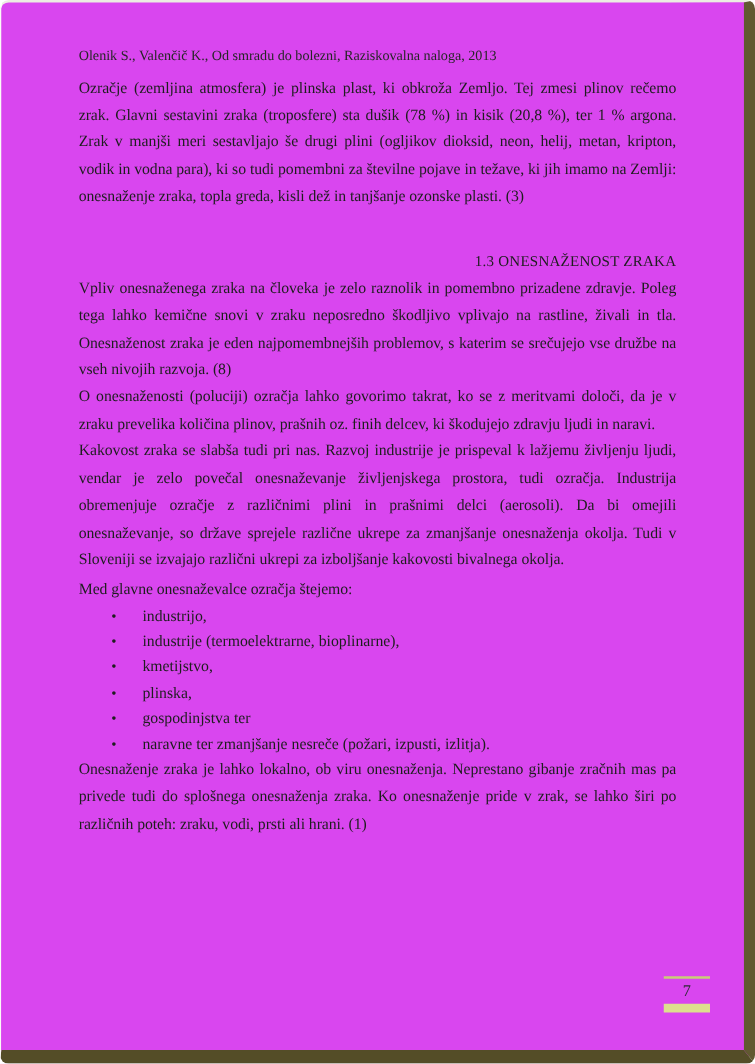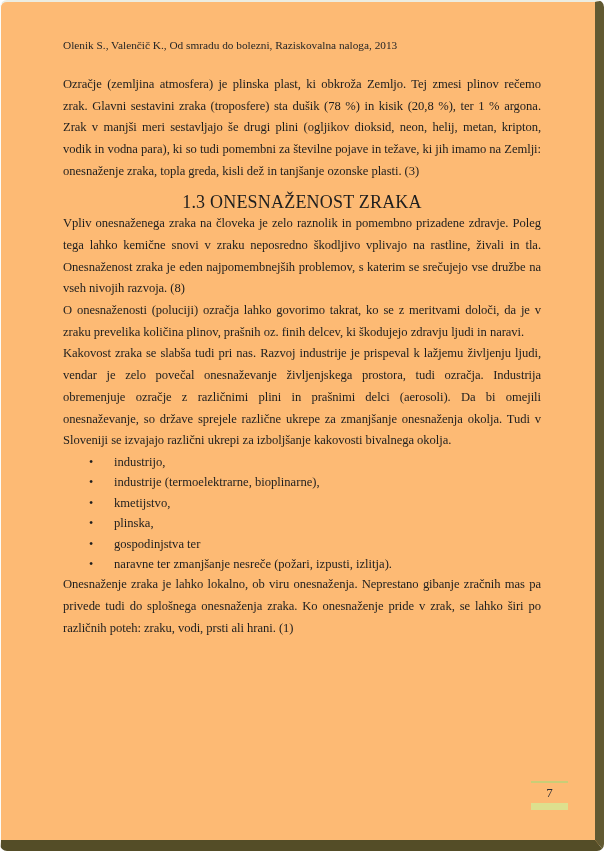--- a/index.html
+++ b/index.html
@@ -1,21 +1,21 @@
 <!DOCTYPE html>
 <html><head>
 <meta charset="utf-8">
 <style>
   html, body { margin: 0; padding: 0; background: #ffffff; }
   .scan-frame {
     position: relative;
     width: 604px;
     height: 851px;
     box-sizing: border-box;
-    background: #fdba74;
+    background: #d946ef;
     border-top: 2px solid #ecede2;
     border-left: 1px solid #fbfbf7;
     border-right: 9px solid #615931;
     border-bottom: 11px solid #544d27;
     border-radius: 7px;
     overflow: hidden;
     font-family: "Liberation Serif", serif;
     color: #1e1e1e;
     text-decoration: underline;
   }
@@ -30,28 +30,28 @@
     line-height: 14px;
     color: #262626;
   }
   .body-par {
     margin: 0;
     font-size: 12.6px;
     line-height: 21.7px;
     text-align: justify;
     letter-spacing: -0.05px;
   }
-  .p1 { margin-top: 22px; }
+  .p1 { margin-top: 8px; }
   .section-heading {
-    margin: 9px 0 0 0;
-    font-size: 18px;
+    margin: 30px 0 0 0;
+    font-size: 12px;
     line-height: 21.7px;
     font-weight: normal;
     letter-spacing: 0.2px;
-    text-align: center;
+    text-align: right;
   }
   .list-intro { margin-top: 2px; text-align: left; }
   ul.pollution-list {
     margin: 0;
     padding: 0;
     list-style: none;
   }
   ul.pollution-list li {
     position: relative;
     padding-left: 51px;
@@ -91,20 +91,21 @@
     <p class="body-par p1">Ozračje (zemljina atmosfera) je plinska plast, ki obkroža Zemljo. Tej zmesi plinov rečemo zrak. Glavni sestavini zraka (troposfere) sta dušik (78 %) in kisik (20,8 %), ter 1 % argona. Zrak v manjši meri sestavljajo še drugi plini (ogljikov dioksid, neon, helij, metan, kripton, vodik in vodna para), ki so tudi pomembni za številne pojave in težave, ki jih imamo na Zemlji: onesnaženje zraka, topla greda, kisli dež in tanjšanje ozonske plasti. (3)</p>
 
     <h2 class="section-heading">1.3 ONESNAŽENOST ZRAKA</h2>
 
     <p class="body-par">Vpliv onesnaženega zraka na človeka je zelo raznolik in pomembno prizadene zdravje. Poleg tega lahko kemične snovi v zraku neposredno škodljivo vplivajo na rastline, živali in tla. Onesnaženost zraka je eden najpomembnejših problemov, s katerim se srečujejo vse družbe na vseh nivojih razvoja. (8)</p>
 
     <p class="body-par">O onesnaženosti (poluciji) ozračja lahko govorimo takrat, ko se z meritvami določi, da je v zraku prevelika količina plinov, prašnih oz. finih delcev, ki škodujejo zdravju ljudi in naravi.</p>
 
     <p class="body-par">Kakovost zraka se slabša tudi pri nas. Razvoj industrije je prispeval k lažjemu življenju ljudi, vendar je zelo povečal onesnaževanje življenjskega prostora, tudi ozračja. Industrija obremenjuje ozračje z različnimi plini in prašnimi delci (aerosoli). Da bi omejili onesnaževanje, so države sprejele različne ukrepe za zmanjšanje onesnaženja okolja. Tudi v Sloveniji se izvajajo različni ukrepi za izboljšanje kakovosti bivalnega okolja.</p>
 
+    <p class="body-par list-intro">Med glavne onesnaževalce ozračja štejemo:</p>
 
     <ul class="pollution-list">
       <li>
         <span class="bullet">•</span>
         <span>industrijo,</span>
       </li>
       <li>
         <span class="bullet">•</span>
         <span>industrije (termoelektrarne, bioplinarne),</span>
       </li>

